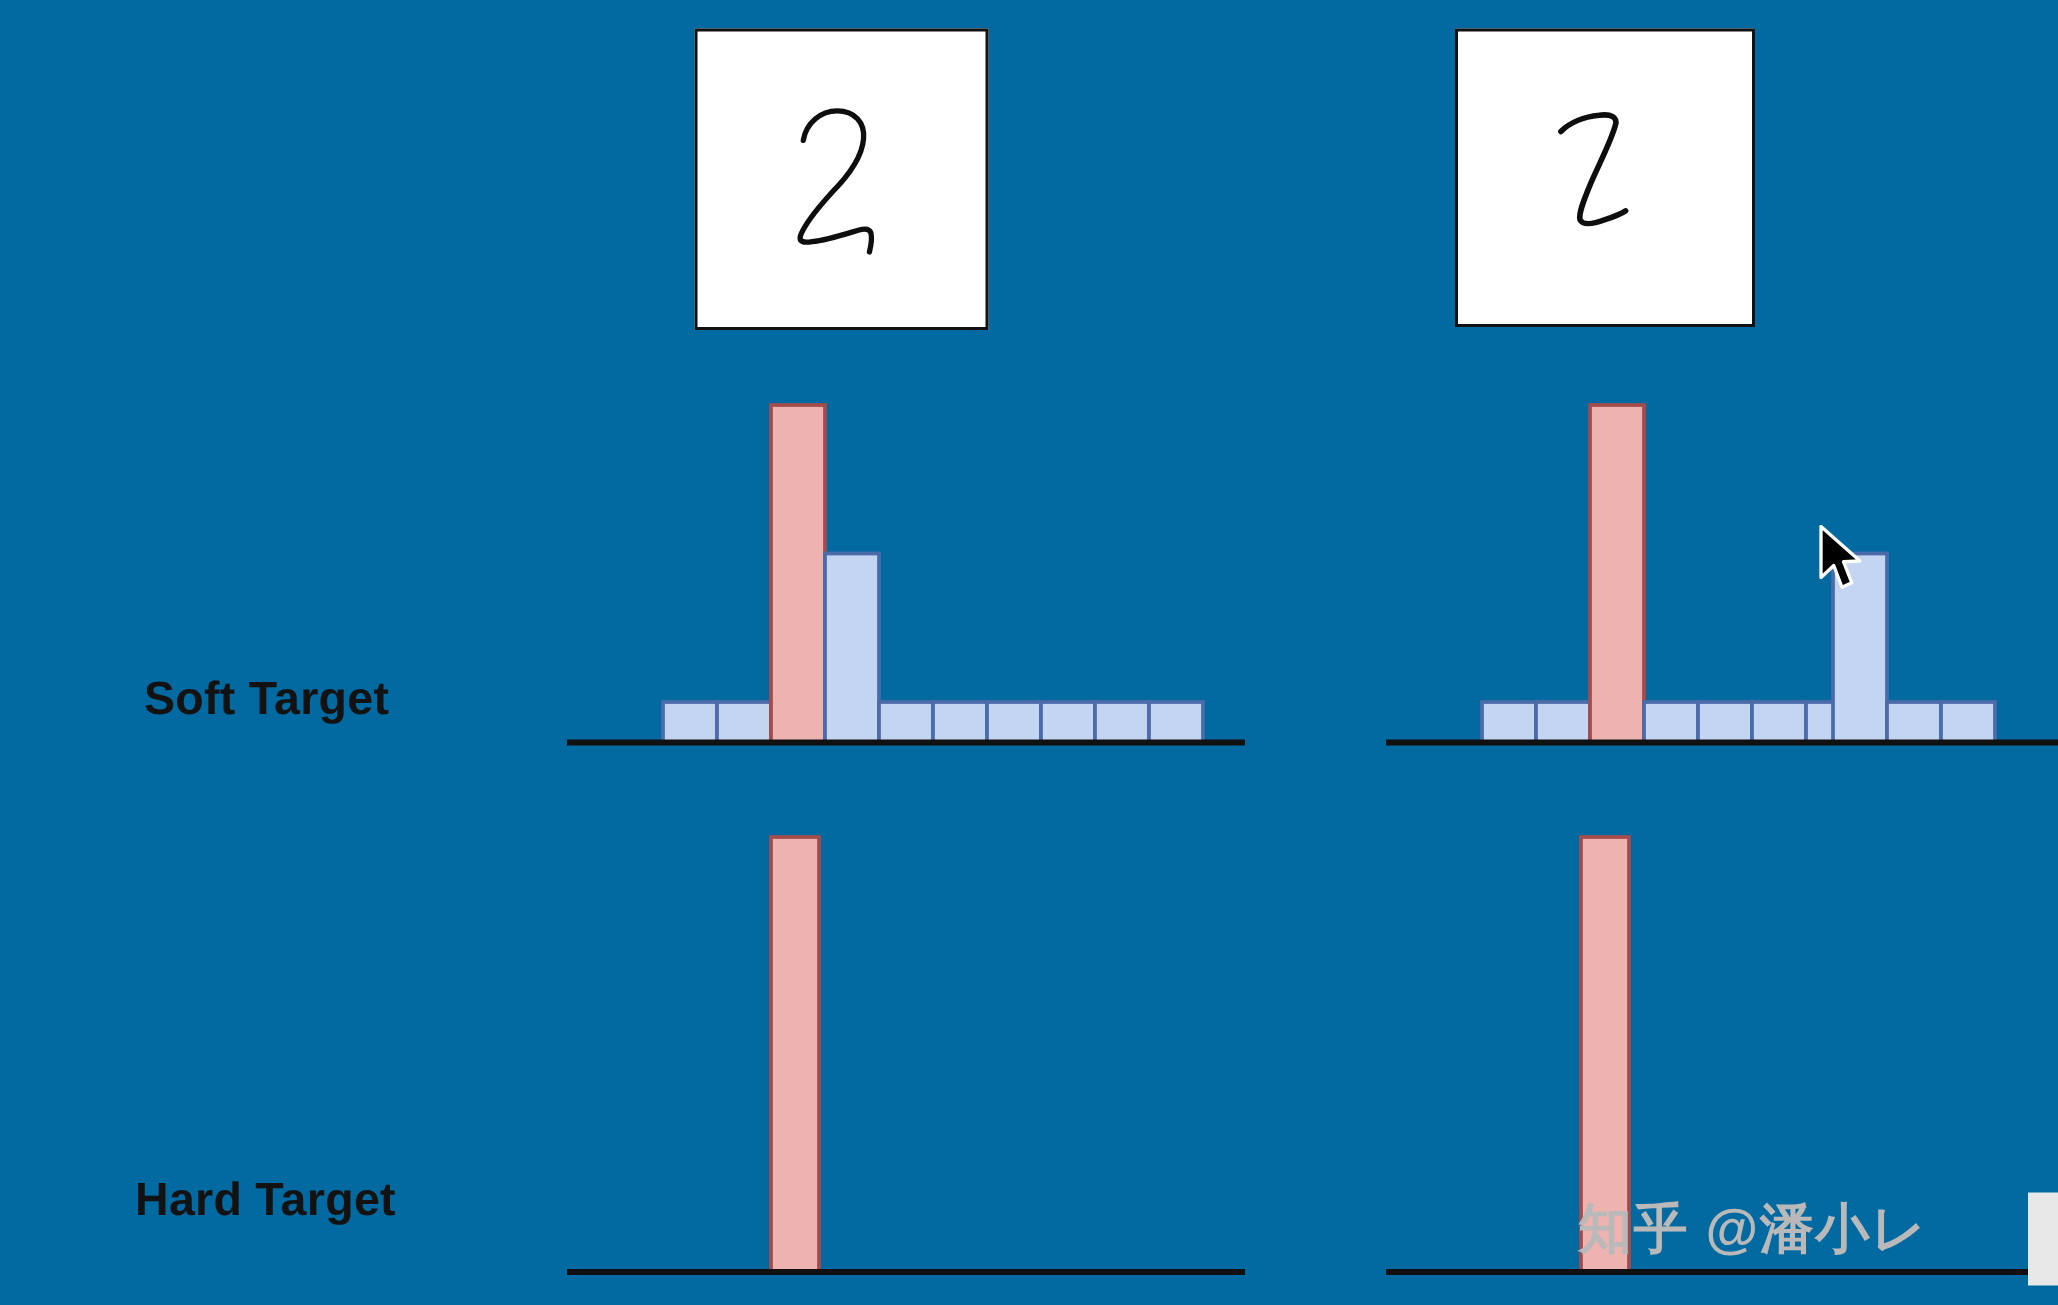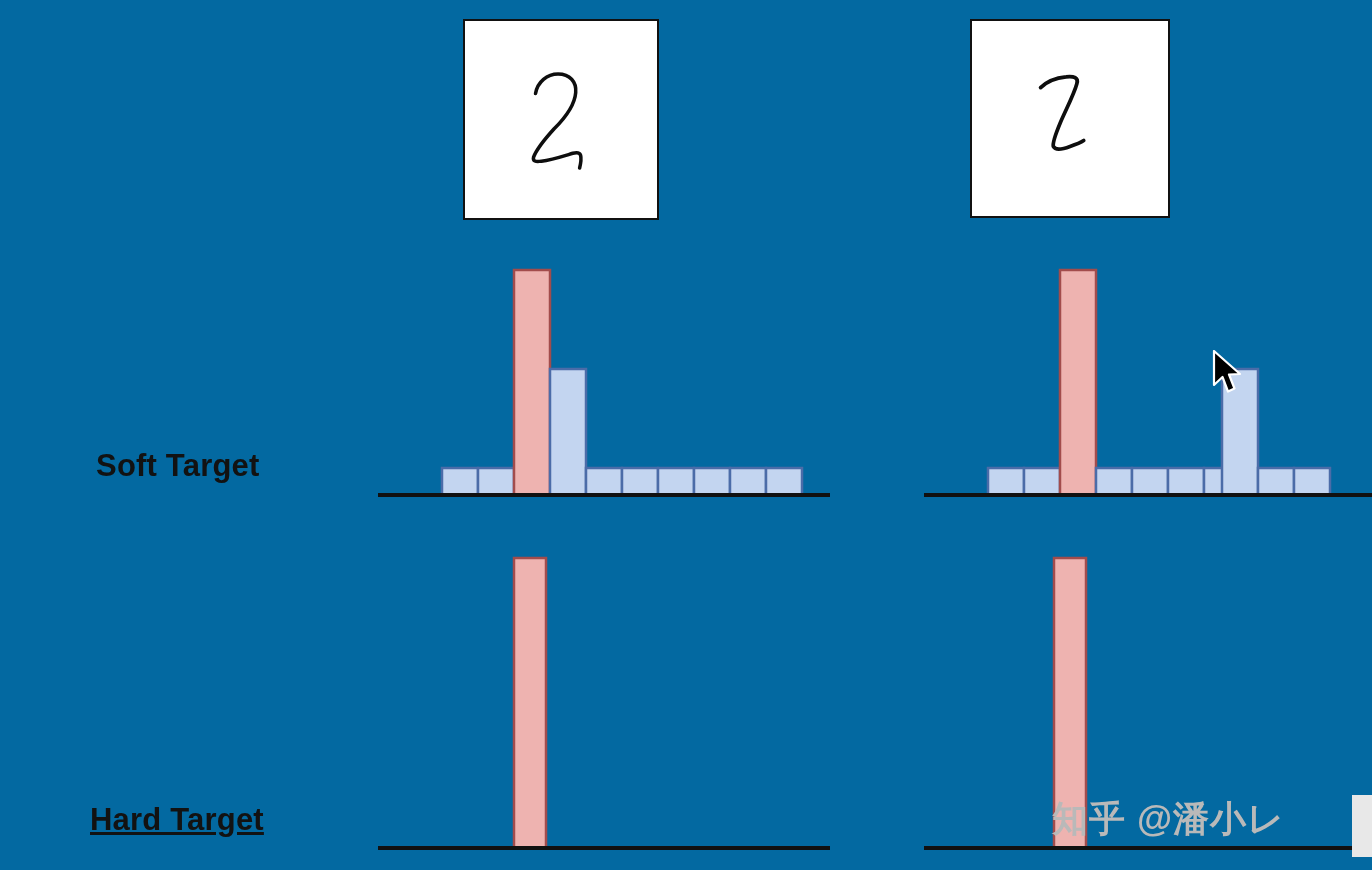--- a/index.html
+++ b/index.html
@@ -24,21 +24,21 @@
   .row-label {
     position: absolute;
     font-family: "Liberation Sans", sans-serif;
     font-size: 31px;
     font-weight: 700;
     color: #121212;
     letter-spacing: 0.2px;
     white-space: nowrap;
   }
   #label-soft { left: 96px; top: 448px; }
-  #label-hard { left: 90px; top: 802px; text-decoration: underline; }
+  #label-hard { left: 90px; top: 782px; }
 
   
   .digit-card {
     position: absolute;
     background: #ffffff;
     border: 2.5px solid #111111;
     box-sizing: border-box;
   }
   .digit-glyph {
     position: absolute;

